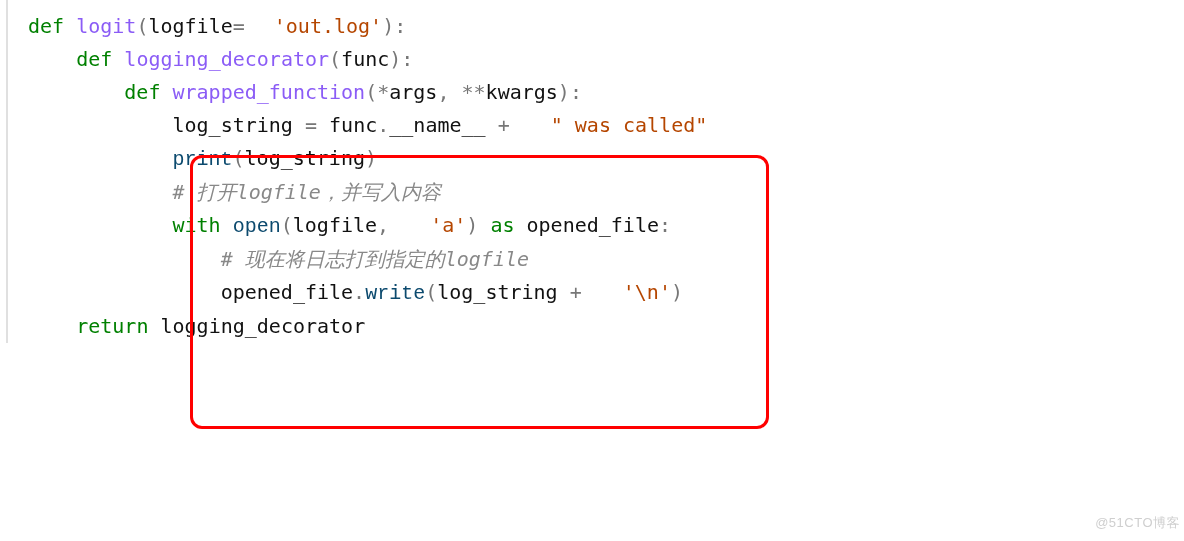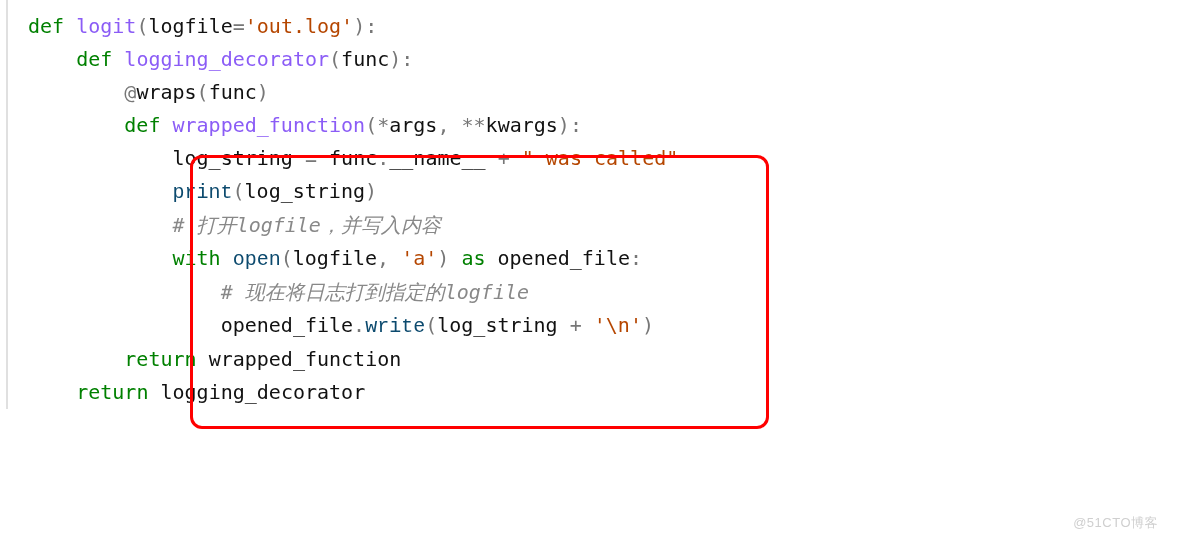--- a/index.html
+++ b/index.html
@@ -28,74 +28,72 @@
     top: 0;
     bottom: 0;
     width: 2px;
     background: #e0e0e0;
   }
   
   .kw   { color: #008000; font-weight: 400; }   
   .fn   { color: #8b5cf6; }                       
   .id   { color: #111111; }                       
   .op   { color: #777777; }                       
-  .str  { color: #b54600; }                       
+  .str  { color: #b54600; margin-left: 29px; }                       
   .cmt  { color: #888888; font-style: italic; }   
   .call { color: #0c4a6e; font-family: Liberation Mono, monospace; }                       
   .deco { color: #777777; }                       
   .attr { color: #111111; }
 
   .highlight-box {
     position: absolute;
     border: 3px solid #ff0000;
     border-radius: 12px;
     left: 190px;
     top: 155px;
     width: 573px;
     height: 268px;
     pointer-events: none;
   }
 
   .watermark {
     position: absolute;
-    right: 26px;
+    right: 4px;
     bottom: 8px;
     font-family: sans-serif;
     font-size: 13px;
     color: #cfcfcf;
     letter-spacing: 0.5px;
   }
 </style>
 </head>
 <body>
 
 <div class="code-wrap">
   <div class="left-rule"></div>
 
   <div class="line"><span class="kw">def</span><span> </span><span class="fn">logit</span><span class="op">(</span><span class="id">logfile</span><span class="op">=</span><span class="str">'out.log'</span><span class="op">)</span><span class="op">:</span></div>
 
   <div class="line"><span>    </span><span class="kw">def</span><span> </span><span class="fn">logging_decorator</span><span class="op">(</span><span class="id">func</span><span class="op">)</span><span class="op">:</span></div>
 
-  <div class="line"><span>        </span><span class="deco">@</span><span class="id">wraps</span><span class="op">(</span><span class="id">func</span><span class="op">)</span></div>
 
   <div class="line"><span>        </span><span class="kw">def</span><span> </span><span class="fn">wrapped_function</span><span class="op">(</span><span class="op">*</span><span class="id">args</span><span class="op">,</span><span> </span><span class="op">**</span><span class="id">kwargs</span><span class="op">)</span><span class="op">:</span></div>
 
   <div class="line"><span>            </span><span class="id">log_string</span><span> </span><span class="op">=</span><span> </span><span class="id">func</span><span class="op">.</span><span class="attr">__name__</span><span> </span><span class="op">+</span><span> </span><span class="str">" was called"</span></div>
 
   <div class="line"><span>            </span><span class="call">print</span><span class="op">(</span><span class="id">log_string</span><span class="op">)</span></div>
 
   <div class="line"><span>            </span><span class="cmt"># </span><span class="cmt">打开logfile，并写入内容</span></div>
 
   <div class="line"><span>            </span><span class="kw">with</span><span> </span><span class="call">open</span><span class="op">(</span><span class="id">logfile</span><span class="op">,</span><span> </span><span class="str">'a'</span><span class="op">)</span><span> </span><span class="kw">as</span><span> </span><span class="id">opened_file</span><span class="op">:</span></div>
 
   <div class="line"><span>                </span><span class="cmt"># </span><span class="cmt">现在将日志打到指定的logfile</span></div>
 
   <div class="line"><span>                </span><span class="id">opened_file</span><span class="op">.</span><span class="call">write</span><span class="op">(</span><span class="id">log_string</span><span> </span><span class="op">+</span><span> </span><span class="str">'\n'</span><span class="op">)</span></div>
 
 
-  <div class="line"><span>        </span><span class="kw">return</span><span> </span><span class="id">wrapped_function</span></div>
 
   <div class="line"><span>    </span><span class="kw">return</span><span> </span><span class="id">logging_decorator</span></div>
 
   <div class="highlight-box"></div>
 </div>
 
 <div class="watermark">@51CTO博客</div>
 
 </body></html>

